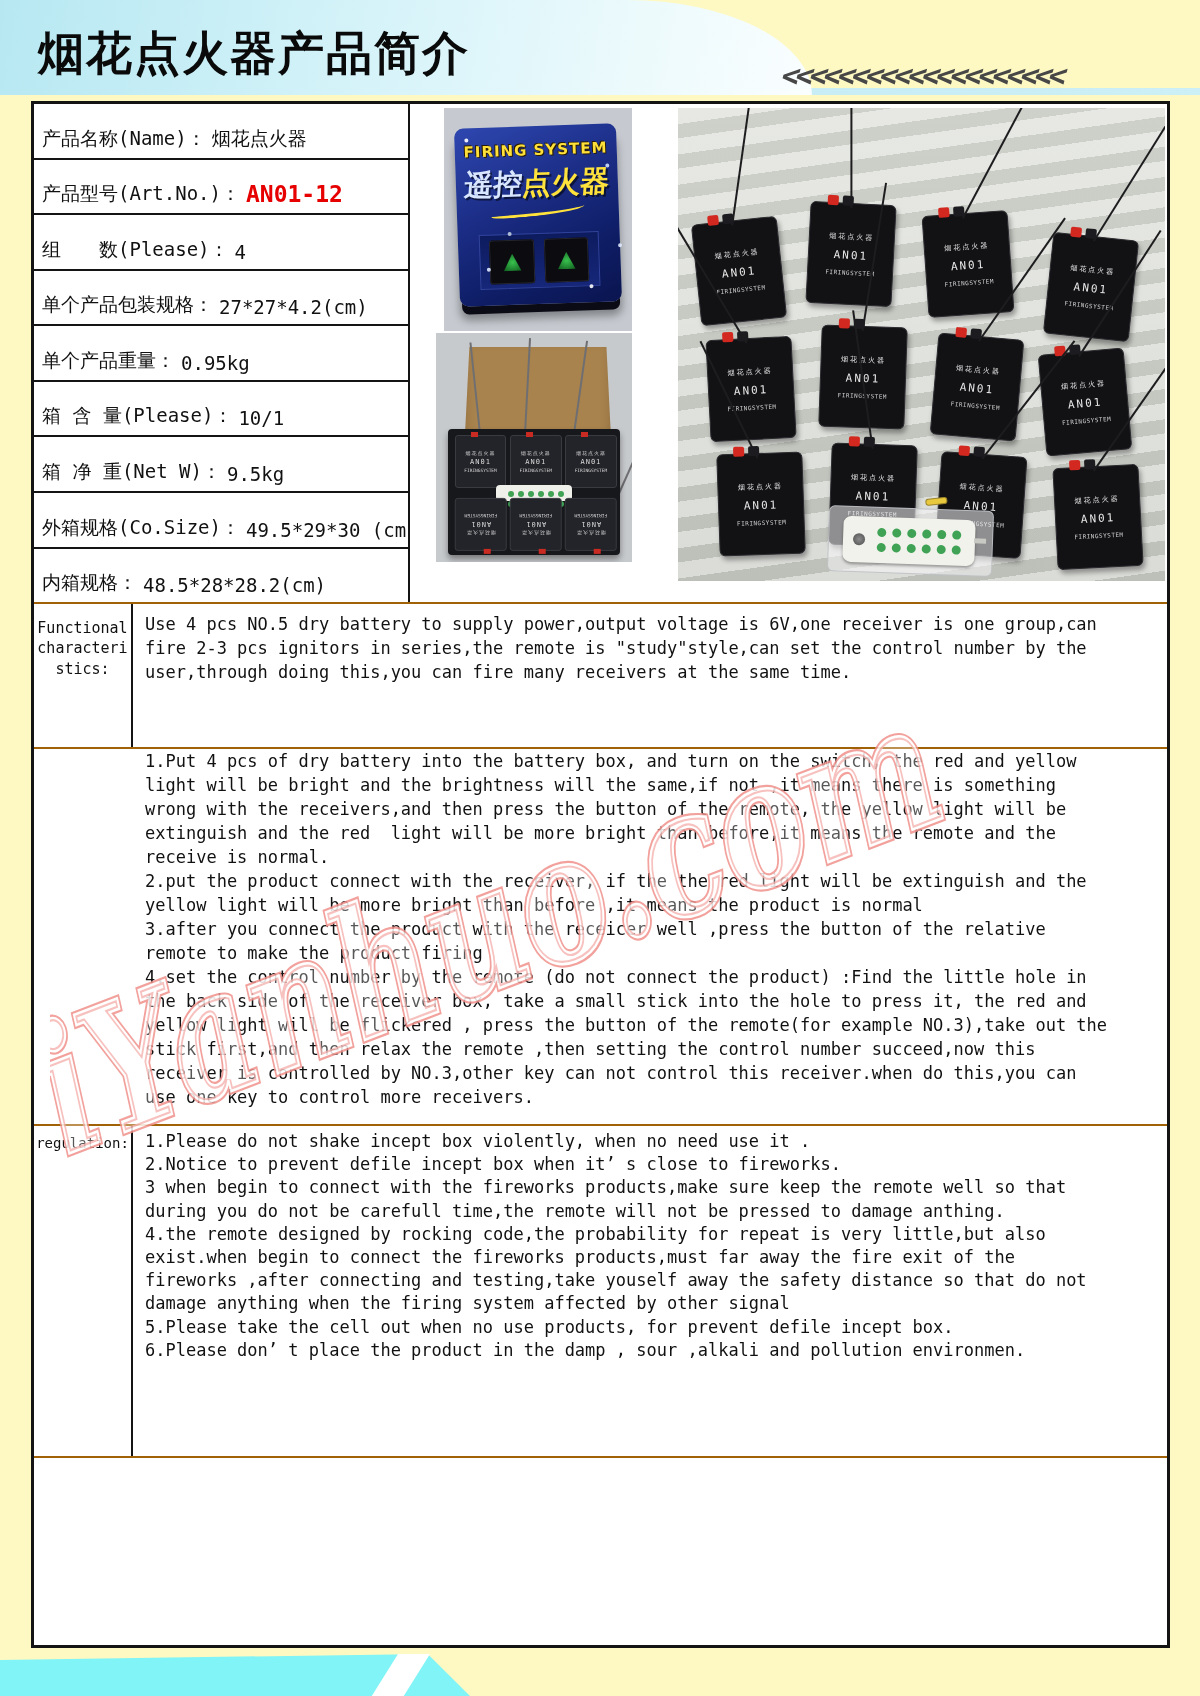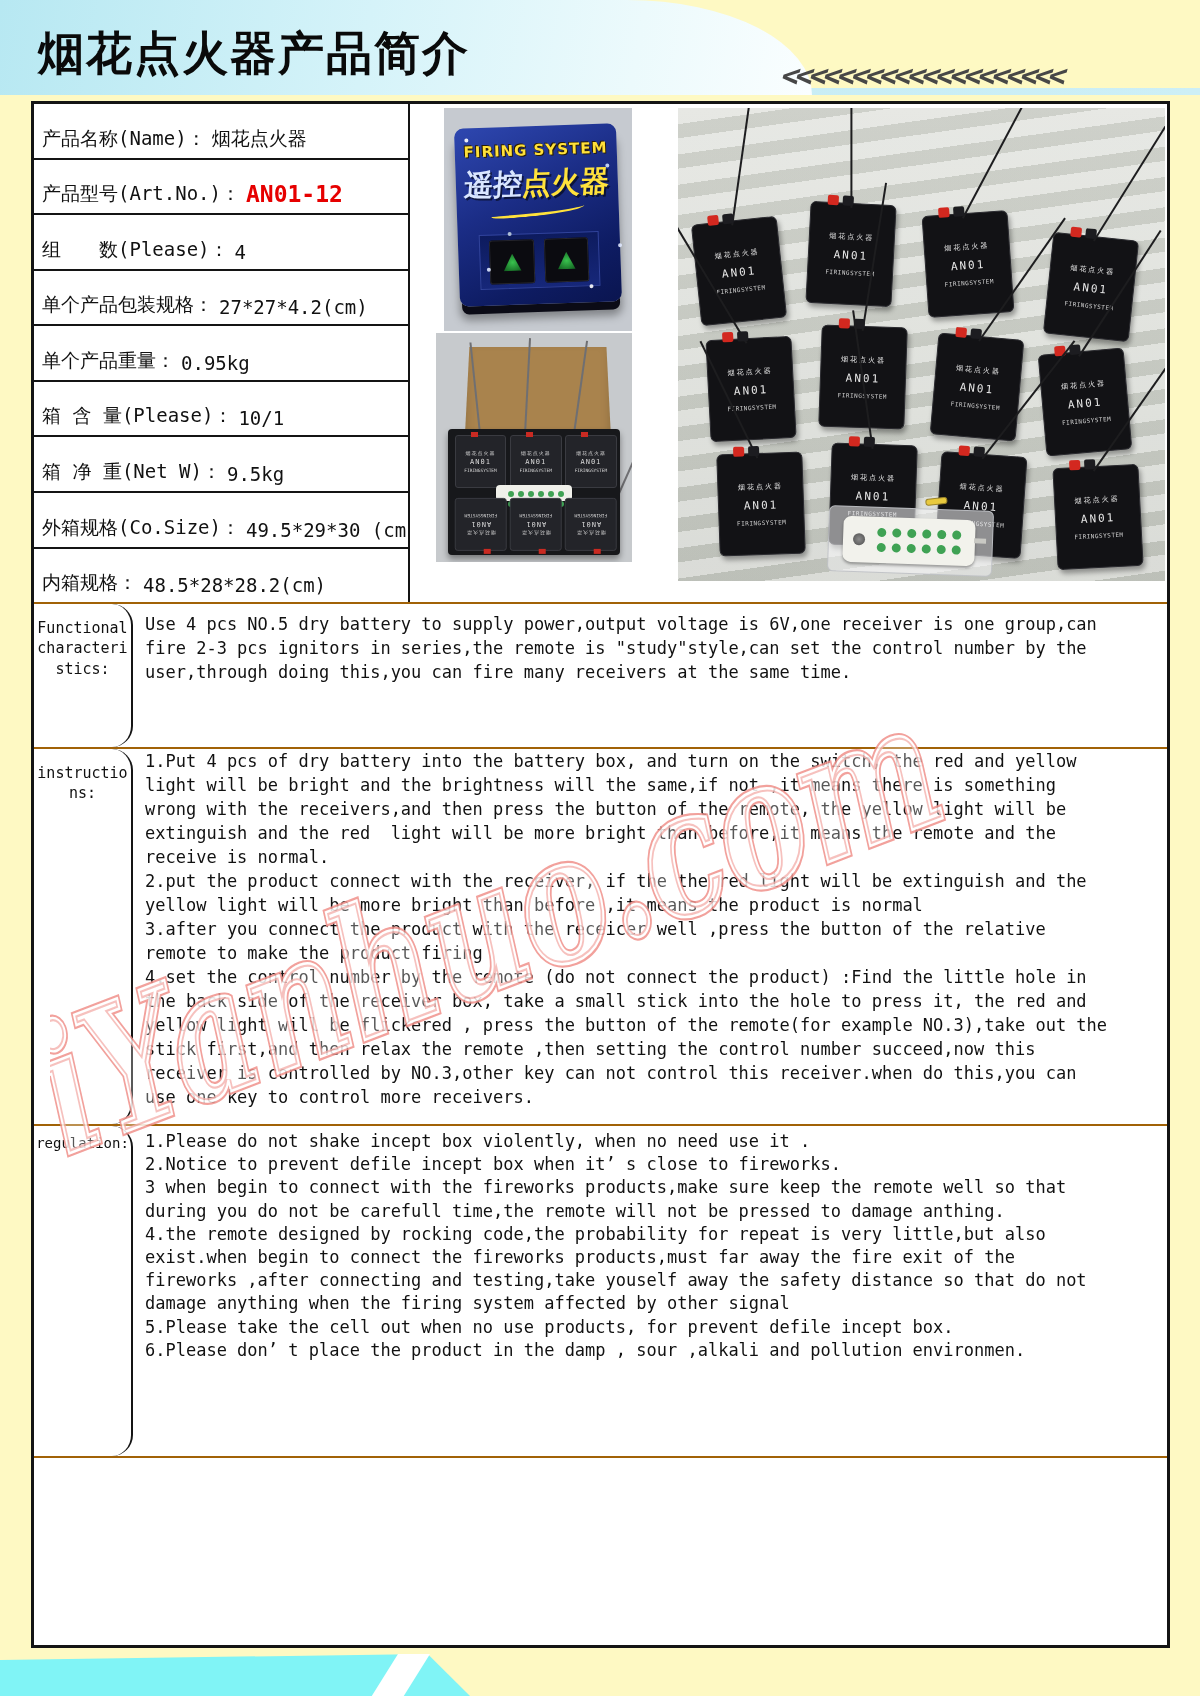--- a/index.html
+++ b/index.html
@@ -144,21 +144,21 @@
   .pg-dots { position:absolute; left:34px; top:11px; width:9px; height:9px; border-radius:50%;
              background:#3fa254;
              box-shadow:15px 0 #3fa254,30px 0 #3fa254,45px 0 #3fa254,60px 0 #3fa254,75px 0 #3fa254,
                         0 15px #3fa254,15px 15px #3fa254,30px 15px #3fa254,45px 15px #3fa254,
                         60px 15px #3fa254,75px 15px #3fa254; }
   .pg-fuse { position:absolute; left:95px; top:-12px; width:22px; height:7px; background:#e8c93e;
              border:1px solid #9c852a; border-radius:3px; transform:rotate(-8deg); }
 
   
   .lbl { position:absolute; left:0; top:0; bottom:0; width:99px; border-right:2px solid #141414;
-         font-size:15px; text-align:center; padding-top:14px; white-space:pre-line; line-height:1.35;border-radius:21px; }
+         font-size:15px; text-align:center; padding-top:14px; white-space:pre-line; line-height:1.35; }
   .lbl.small { font-size:14px; padding-top:8px; }
   .txt { position:absolute; left:101px; top:0; right:0; bottom:0; padding:8px 10px 0 10px;
          font-size:17px; line-height:24px; white-space:pre-wrap; }
   .sec-c .txt { padding-top:0; }
   .sec-d .txt { padding-top:4px; line-height:23.2px; }
 
   
   .watermark { position:absolute; left:50px; top:555px; width:1020px; height:660px;
                pointer-events:none; opacity:.85; }
 
@@ -339,22 +339,20 @@
     <div class="sec sec-b">
       <div class="lbl">Functional
 characteri
 stics:</div>
       <div class="txt">Use 4 pcs NO.5 dry battery to supply power,output voltage is 6V,one receiver is one group,can
 fire 2-3 pcs ignitors in series,the remote is "study"style,can set the control number by the
 user,through doing this,you can fire many receivers at the same time.</div>
     </div>
 
     <div class="sec sec-c">
-      <div class="lbl">instructio
-ns:</div>
       <div class="txt">1.Put 4 pcs of dry battery into the battery box, and turn on the switch, the red and yellow
 light will be bright and the brightness will the same,if not ,it means there is something
 wrong with the receivers,and then press the button of the remote, the yellow light will be
 extinguish and the red  light will be more bright than before,it means the remote and the
 receive is normal.
 2.put the product connect with the receiver, if the the red light will be extinguish and the
 yellow light will be more bright than before ,it means the product is normal
 3.after you connect the product with the receicer well ,press the button of the relative
 remote to make the product firing
 4.set the control number by the remote (do not connect the product) :Find the little hole in

